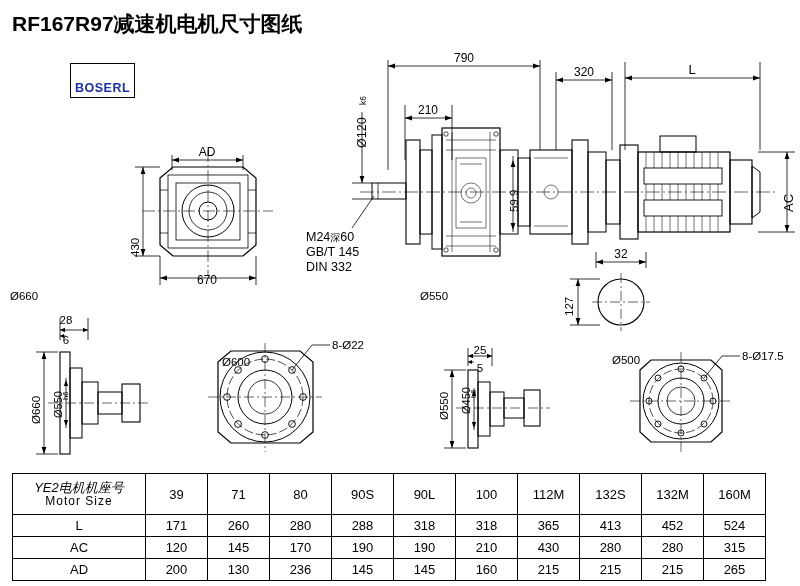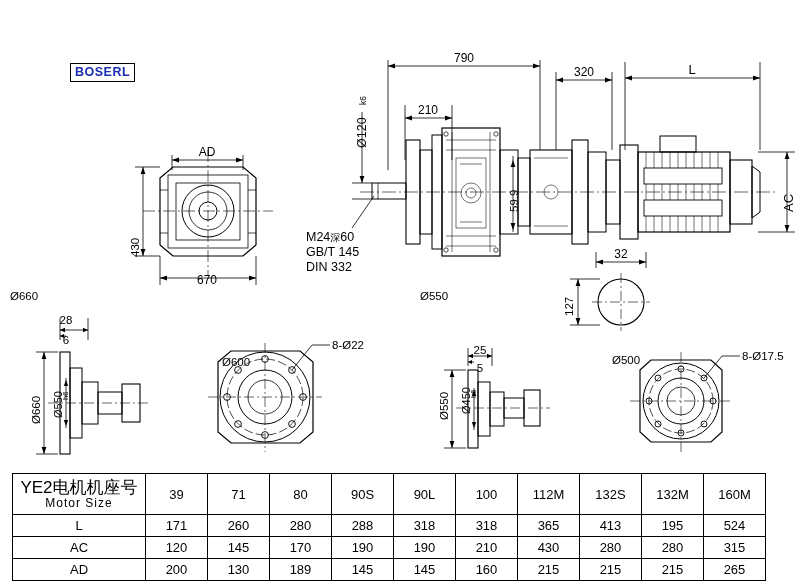--- a/index.html
+++ b/index.html
@@ -29,21 +29,21 @@
     font-weight: bold;
     letter-spacing: 0px;
     white-space: nowrap;
   }
   
   .logo {
     position: absolute;
     left: 70px;
     top: 63px;
     border: 1.5px solid #000;
-    padding: 1px 4px 2px 4px;
+    padding: 17px 4px 2px 4px;
     font-size: 12.5px;
     font-weight: bold;
     color: #1a2fb0;
     letter-spacing: 0.5px;
     background: #fff;
   }
   
   #drawing {
     position: absolute;
     left: 0;
@@ -68,28 +68,29 @@
     font-size: 13px;
     line-height: 1.05;
   }
   .spec-table td.datacell {
     width: 57px;
   }
   .spec-table tr.head td {
     height: 40px;
     font-weight: normal;
   }
-  .cn-line { display:block; font-size: 17px; }
+  .cn-line { display:block; font-size: 13px; font-style: italic; }
   .en-line { display:block; font-size: 12px; letter-spacing: 1px; }
 </style>
 </head>
 <body>
 
 <div id="page">
 
+  <div class="title">RF167R97减速机电机尺寸图纸</div>
   <div class="logo">BOSERL</div>
 
   <svg id="drawing" width="800" height="586" viewBox="0 0 800 586">
     <g stroke="#000" fill="none" stroke-width="1" shape-rendering="geometricPrecision">
 
       <g stroke-width="0.8">
         <line x1="172" y1="155" x2="172" y2="170"></line>
         <line x1="243" y1="155" x2="243" y2="170"></line>
         <line x1="172" y1="160" x2="243" y2="160"></line>
         <path d="M172 160 l7 -2.4 v4.8 z" fill="#000" stroke="none"></path>
@@ -443,41 +444,41 @@
       <tr>
         <td class="rowhead">L</td>
         <td class="datacell">171</td>
         <td class="datacell">260</td>
         <td class="datacell">280</td>
         <td class="datacell">288</td>
         <td class="datacell">318</td>
         <td class="datacell">318</td>
         <td class="datacell">365</td>
         <td class="datacell">413</td>
-        <td class="datacell">195</td>
+        <td class="datacell">452</td>
         <td class="datacell">524</td>
       </tr>
       <tr>
         <td class="rowhead">AC</td>
         <td class="datacell">120</td>
         <td class="datacell">145</td>
         <td class="datacell">170</td>
         <td class="datacell">190</td>
         <td class="datacell">190</td>
         <td class="datacell">210</td>
         <td class="datacell">430</td>
         <td class="datacell">280</td>
         <td class="datacell">280</td>
         <td class="datacell">315</td>
       </tr>
       <tr>
         <td class="rowhead">AD</td>
         <td class="datacell">200</td>
         <td class="datacell">130</td>
-        <td class="datacell">189</td>
+        <td class="datacell">236</td>
         <td class="datacell">145</td>
         <td class="datacell">145</td>
         <td class="datacell">160</td>
         <td class="datacell">215</td>
         <td class="datacell">215</td>
         <td class="datacell">215</td>
         <td class="datacell">265</td>
       </tr>
     </tbody>
   </table>

